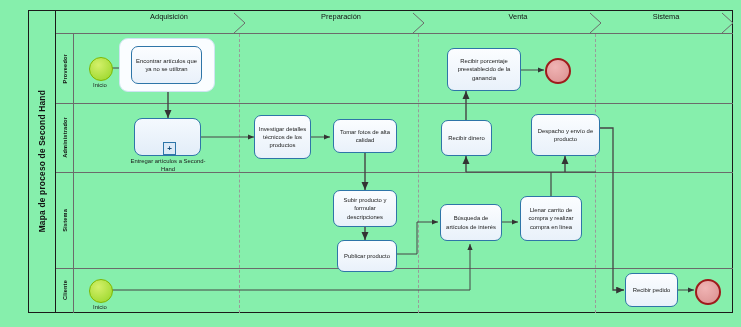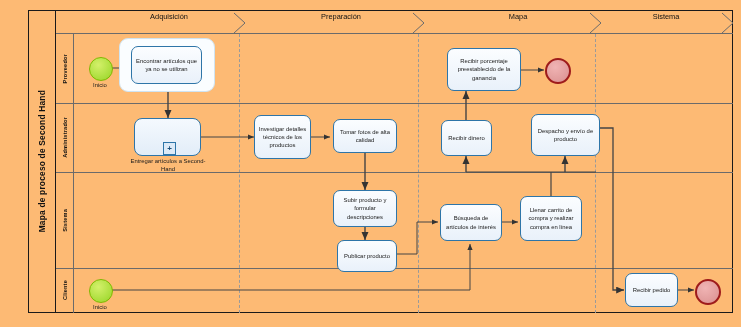--- a/index.html
+++ b/index.html
@@ -1,17 +1,17 @@
 <!DOCTYPE html>
 <html><head>
 <meta charset="utf-8">
 <style>
   html,body{margin:0;padding:0;background:#ffffff;}
   body{font-family:"Liberation Sans",sans-serif;}
-  #canvas{position:relative;width:741px;height:327px;background:#fdba74;overflow:hidden;}
+  #canvas{position:relative;width:741px;height:327px;background:#86efac;overflow:hidden;}
 
   
   .pool{position:absolute;left:28px;top:10px;width:705px;height:303px;border:1.6px solid #1a1a1a;box-sizing:border-box;}
   .pool-title{position:absolute;left:28px;top:10px;width:28px;height:303px;border-right:1.2px solid #1a1a1a;box-sizing:border-box;display:flex;align-items:center;justify-content:center;}
   .pool-title span{writing-mode:vertical-rl;transform:rotate(180deg);font-size:8.4px;font-weight:bold;color:#111;letter-spacing:.2px;white-space:nowrap;}
 
   
   .lanecol{position:absolute;left:56px;width:18px;border-right:1.1px solid #6b6b6b;box-sizing:border-box;display:flex;align-items:center;justify-content:center;}
   .lanecol span{writing-mode:vertical-rl;transform:rotate(180deg);font-size:5.6px;font-weight:bold;color:#111;letter-spacing:.2px;white-space:nowrap;}
 
@@ -52,21 +52,21 @@
   <div class="pool"></div>
 
   <div class="pool-title">
     <span>Mapa de proceso de Second Hand</span>
   </div>
 
   <div class="phase-head"></div>
 
   <div class="phase-label" style="left:74px;width:190px;">Adquisición</div>
   <div class="phase-label" style="left:246px;width:190px;">Preparación</div>
-  <div class="phase-label" style="left:428px;width:180px;">Mapa</div>
+  <div class="phase-label" style="left:428px;width:180px;">Venta</div>
   <div class="phase-label" style="left:596px;width:140px;">Sistema</div>
 
   <svg class="chev" style="left:232px;" viewBox="0 0 16 22">
       <path d="M2,1 L13,11 L2,21" fill="none" stroke="#6b6b6b" stroke-width="1"></path>
     </svg>
   <svg class="chev" style="left:411px;" viewBox="0 0 16 22">
       <path d="M2,1 L13,11 L2,21" fill="none" stroke="#6b6b6b" stroke-width="1"></path>
     </svg>
   <svg class="chev" style="left:588px;" viewBox="0 0 16 22">
       <path d="M2,1 L13,11 L2,21" fill="none" stroke="#6b6b6b" stroke-width="1"></path>

